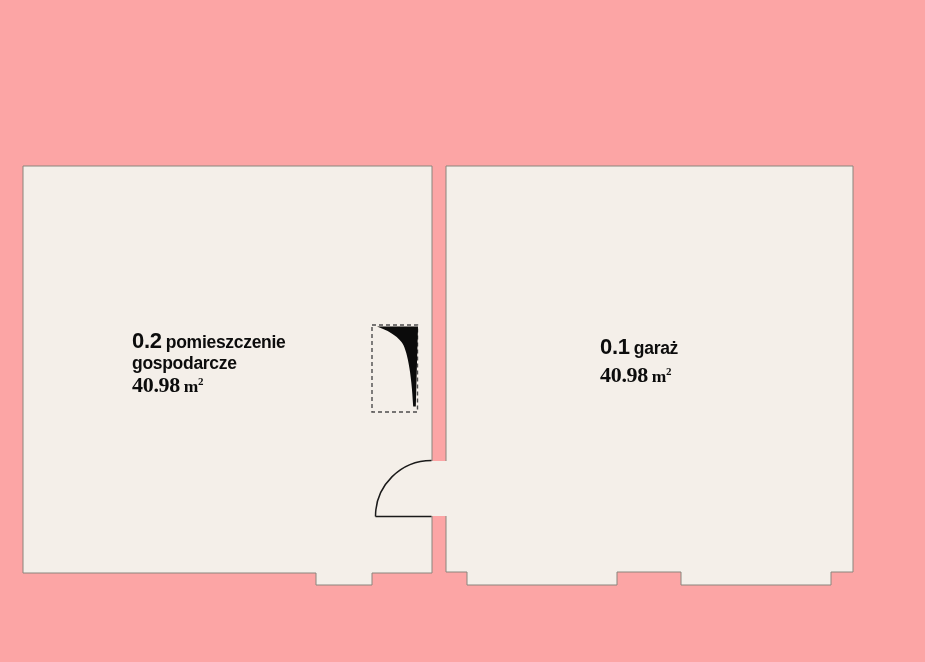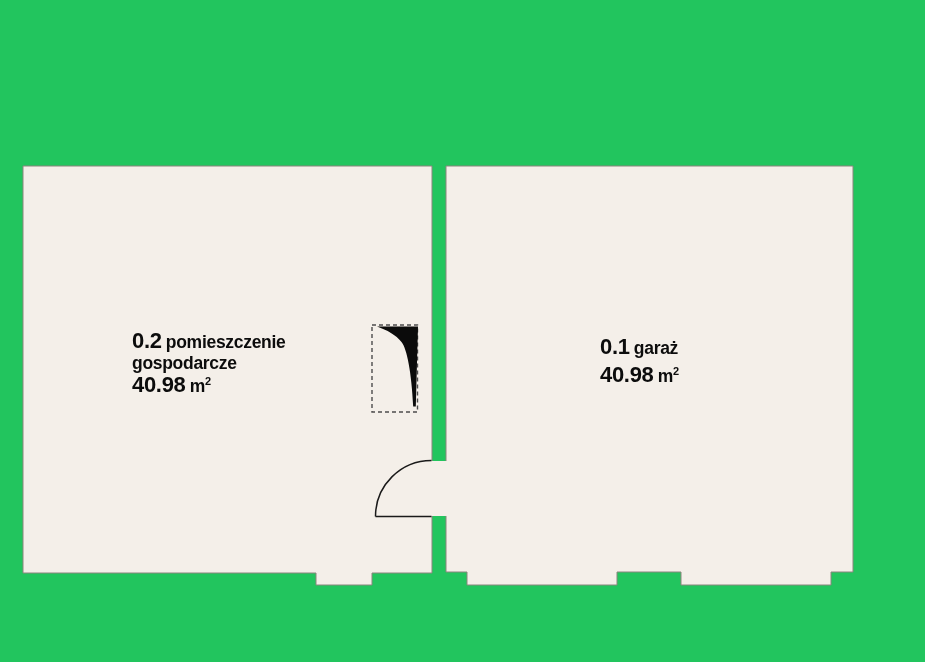--- a/index.html
+++ b/index.html
@@ -4,21 +4,21 @@
 <style>
   html, body {
     margin: 0;
     padding: 0;
     background: #000000;
   }
   .stage {
     position: relative;
     width: 925px;
     height: 662px;
-    background: #22c55e;
+    background: #fca5a5;
     overflow: hidden;
     font-family: "Liberation Sans", sans-serif;
   }
   .plan-svg {
     position: absolute;
     left: 0;
     top: 0;
   }
   .room-label {
     position: absolute;
@@ -47,20 +47,21 @@
     width: 178px;
   }
   .label-right {
     left: 600px;
     top: 334px;
     width: 220px;
     line-height: 26px;
   }
   .area-line {
     display: block;
+    font-family: Liberation Serif, serif;
   }
 </style>
 </head>
 <body>
 
 <div class="stage">
 
   <svg class="plan-svg" width="925" height="662" viewBox="0 0 925 662">
 
     <path d="M23,166 H432 V573 H372 V585 H316 V573 H23 Z" fill="#f4efe9" stroke="#8a857d" stroke-width="1"></path>

